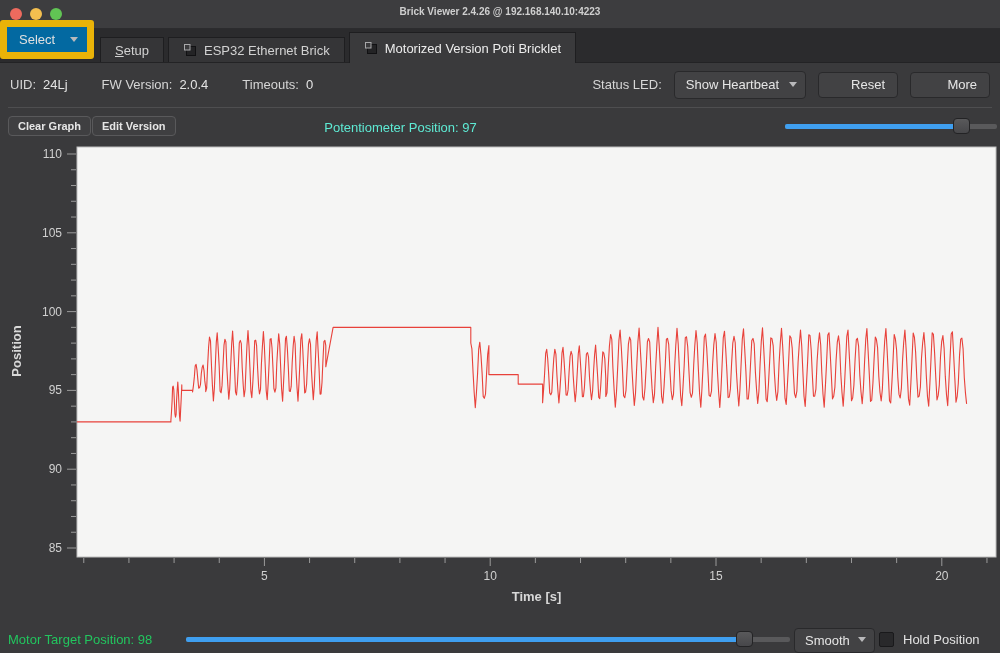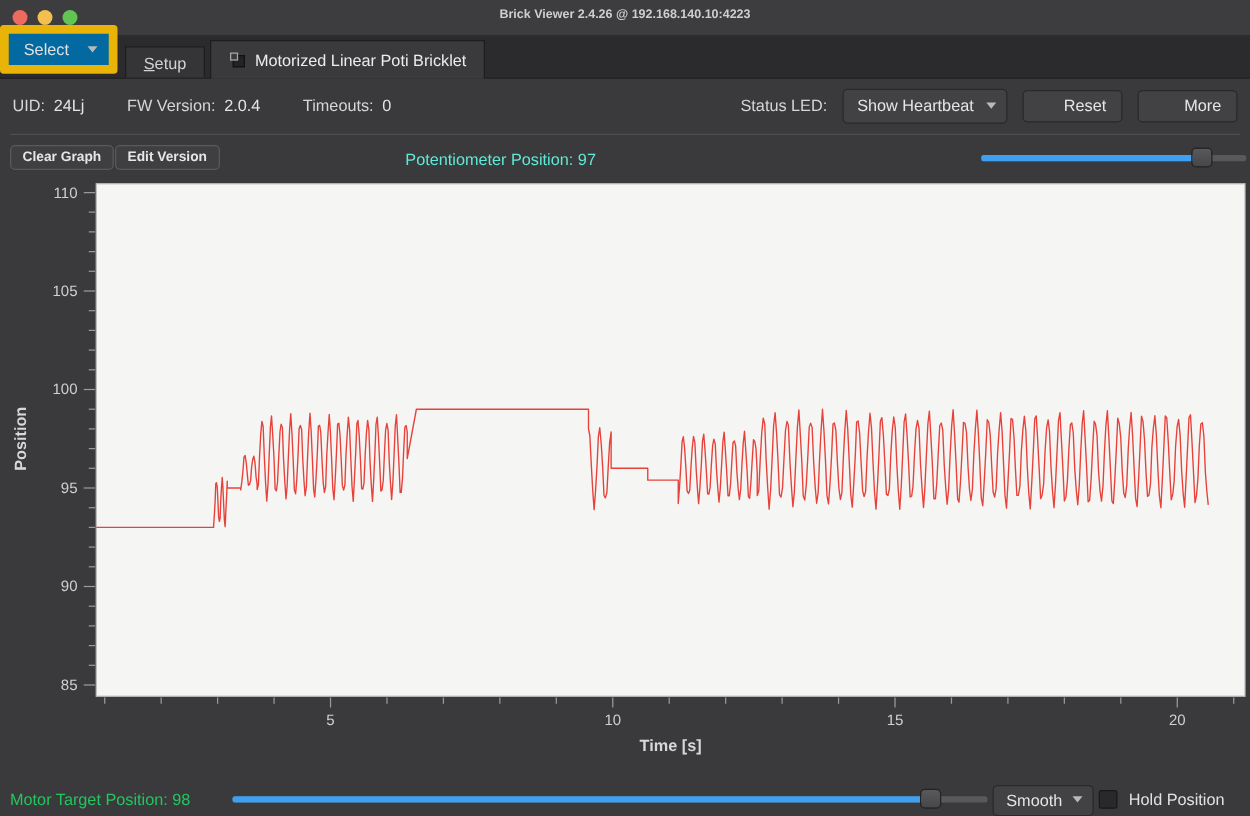--- a/index.html
+++ b/index.html
@@ -67,28 +67,37 @@
 </div>
 
 <div class="tabbar">
   <div class="select-box">
     <span>Select</span>
     <span class="select-arrow"></span>
   </div>
   <div class="tab tab-setup">
     <span>Setup</span>
   </div>
+  <div class="tab">
+    <span class="icon">
+      <svg width="14" height="14" viewBox="0 0 14 14">
+        <rect x="3.5" y="3.5" width="9" height="9" fill="#232325" stroke="#111113"></rect>
+        <rect x="1.5" y="1.5" width="5.5" height="5.5" fill="#3a3a3c" stroke="#a8a8aa"></rect>
+      </svg>
+    </span>
+    <span>ESP32 Ethernet Brick</span>
+  </div>
   <div class="tab active">
     <span class="icon">
       <svg width="14" height="14" viewBox="0 0 14 14">
         <rect x="3.5" y="3.5" width="9" height="9" fill="#232325" stroke="#111113"></rect>
         <rect x="1.5" y="1.5" width="5.5" height="5.5" fill="#3a3a3c" stroke="#a8a8aa"></rect>
       </svg>
     </span>
-    <span>Motorized Linear Poti Bricklet</span>
+    <span>Motorized Version Poti Bricklet</span>
   </div>
 </div>
 
 <div class="info-row">
   <span class="lbl">UID:</span>
   <span class="val">24Lj</span>
   <span class="lbl">FW Version:</span>
   <span class="val">2.0.4</span>
   <span class="lbl">Timeouts:</span>
   <span class="val">0</span>

